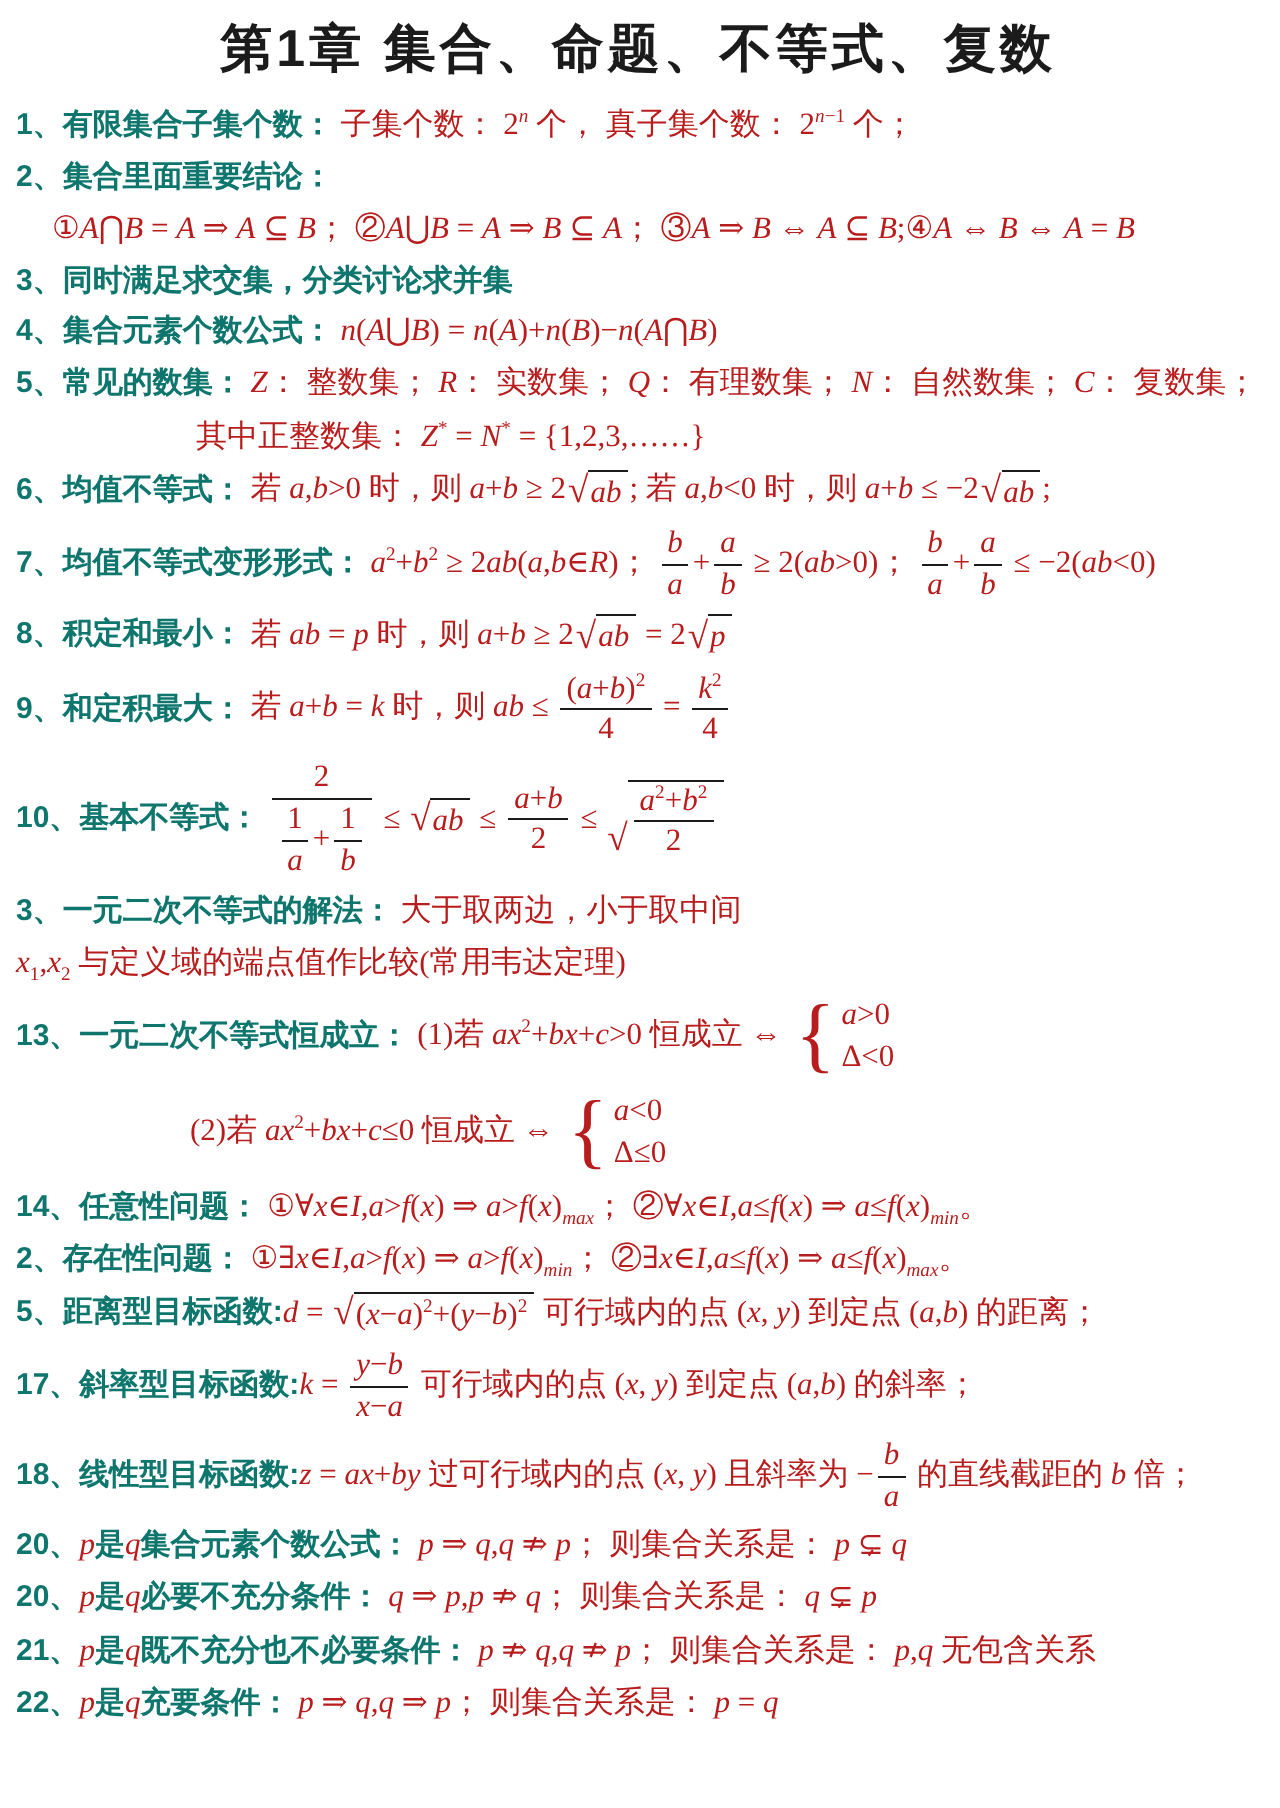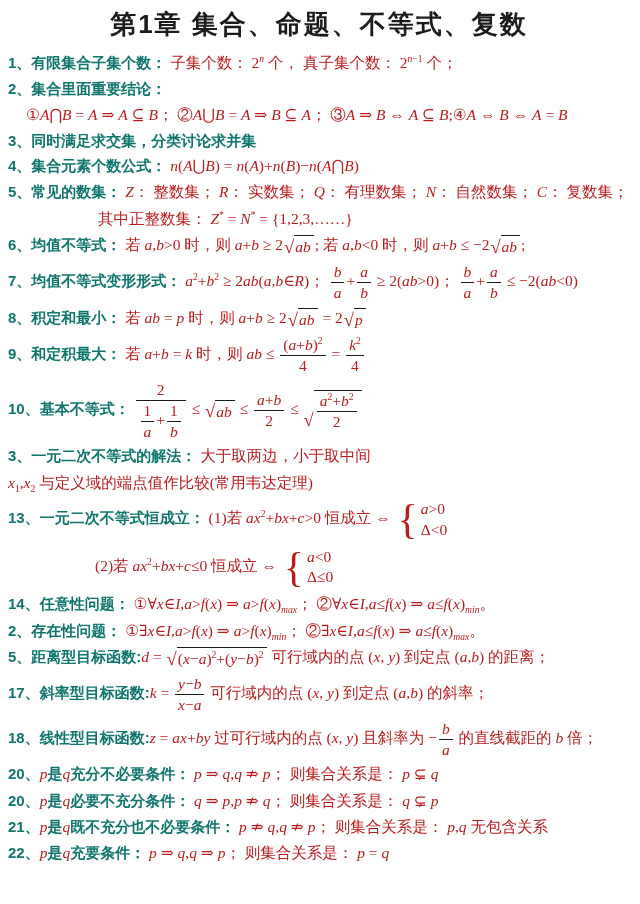--- a/index.html
+++ b/index.html
@@ -141,18 +141,18 @@
             <span class="rbody">(<i>x</i>−<i>a</i>)<sup>2</sup>+(<i>y</i>−<i>b</i>)<sup>2</sup></span>
           </span> 可行域内的点 (<i>x</i>, <i>y</i>) 到定点 (<i>a</i>,<i>b</i>) 的距离；</span></div>
       <div class="line ind-0"><span class="lbl">17、斜率型目标函数:</span><span class="mth"><i>k</i> = <span class="frac">
             <span class="fn"><i>y</i>−<i>b</i></span>
             <span class="fd"><i>x</i>−<i>a</i></span>
           </span> 可行域内的点 (<i>x</i>, <i>y</i>) 到定点 (<i>a</i>,<i>b</i>) 的斜率；</span></div>
       <div class="line ind-0"><span class="lbl">18、线性型目标函数:</span><span class="mth"><i>z</i> = <i>ax</i>+<i>by</i> 过可行域内的点 (<i>x</i>, <i>y</i>) 且斜率为 −<span class="frac">
             <span class="fn"><i>b</i></span>
             <span class="fd"><i>a</i></span>
           </span> 的直线截距的 <i>b</i> 倍；</span></div>
-      <div class="line ind-0"><span class="lbl">20、</span><span class="mth"><i>p</i></span><span class="lbl">是</span><span class="mth"><i>q</i></span><span class="lbl">充分不必要条件：</span><span class="mth"> <i>p</i> ⇒ <i>q</i>,<i>q</i> ⇏ <i>p</i>； 则集合关系是： <i>p</i> ⊊ <i>q</i></span></div>
+      <div class="line ind-0"><span class="lbl">20、</span><span class="mth"><i>p</i></span><span class="lbl">是</span><span class="mth"><i>q</i></span><span class="lbl">集合元素个数公式：</span><span class="mth"> <i>p</i> ⇒ <i>q</i>,<i>q</i> ⇏ <i>p</i>； 则集合关系是： <i>p</i> ⊊ <i>q</i></span></div>
       <div class="line ind-0"><span class="lbl">20、</span><span class="mth"><i>p</i></span><span class="lbl">是</span><span class="mth"><i>q</i></span><span class="lbl">必要不充分条件：</span><span class="mth"> <i>q</i> ⇒ <i>p</i>,<i>p</i> ⇏ <i>q</i>； 则集合关系是： <i>q</i> ⊊ <i>p</i></span></div>
       <div class="line ind-0"><span class="lbl">21、</span><span class="mth"><i>p</i></span><span class="lbl">是</span><span class="mth"><i>q</i></span><span class="lbl">既不充分也不必要条件：</span><span class="mth"> <i>p</i> ⇏ <i>q</i>,<i>q</i> ⇏ <i>p</i>； 则集合关系是： <i>p</i>,<i>q</i> 无包含关系</span></div>
       <div class="line ind-0"><span class="lbl">22、</span><span class="mth"><i>p</i></span><span class="lbl">是</span><span class="mth"><i>q</i></span><span class="lbl">充要条件：</span><span class="mth"> <i>p</i> ⇒ <i>q</i>,<i>q</i> ⇒ <i>p</i>； 则集合关系是： <i>p</i> = <i>q</i></span></div>
     </div>
 </div>
 
 </body></html>

